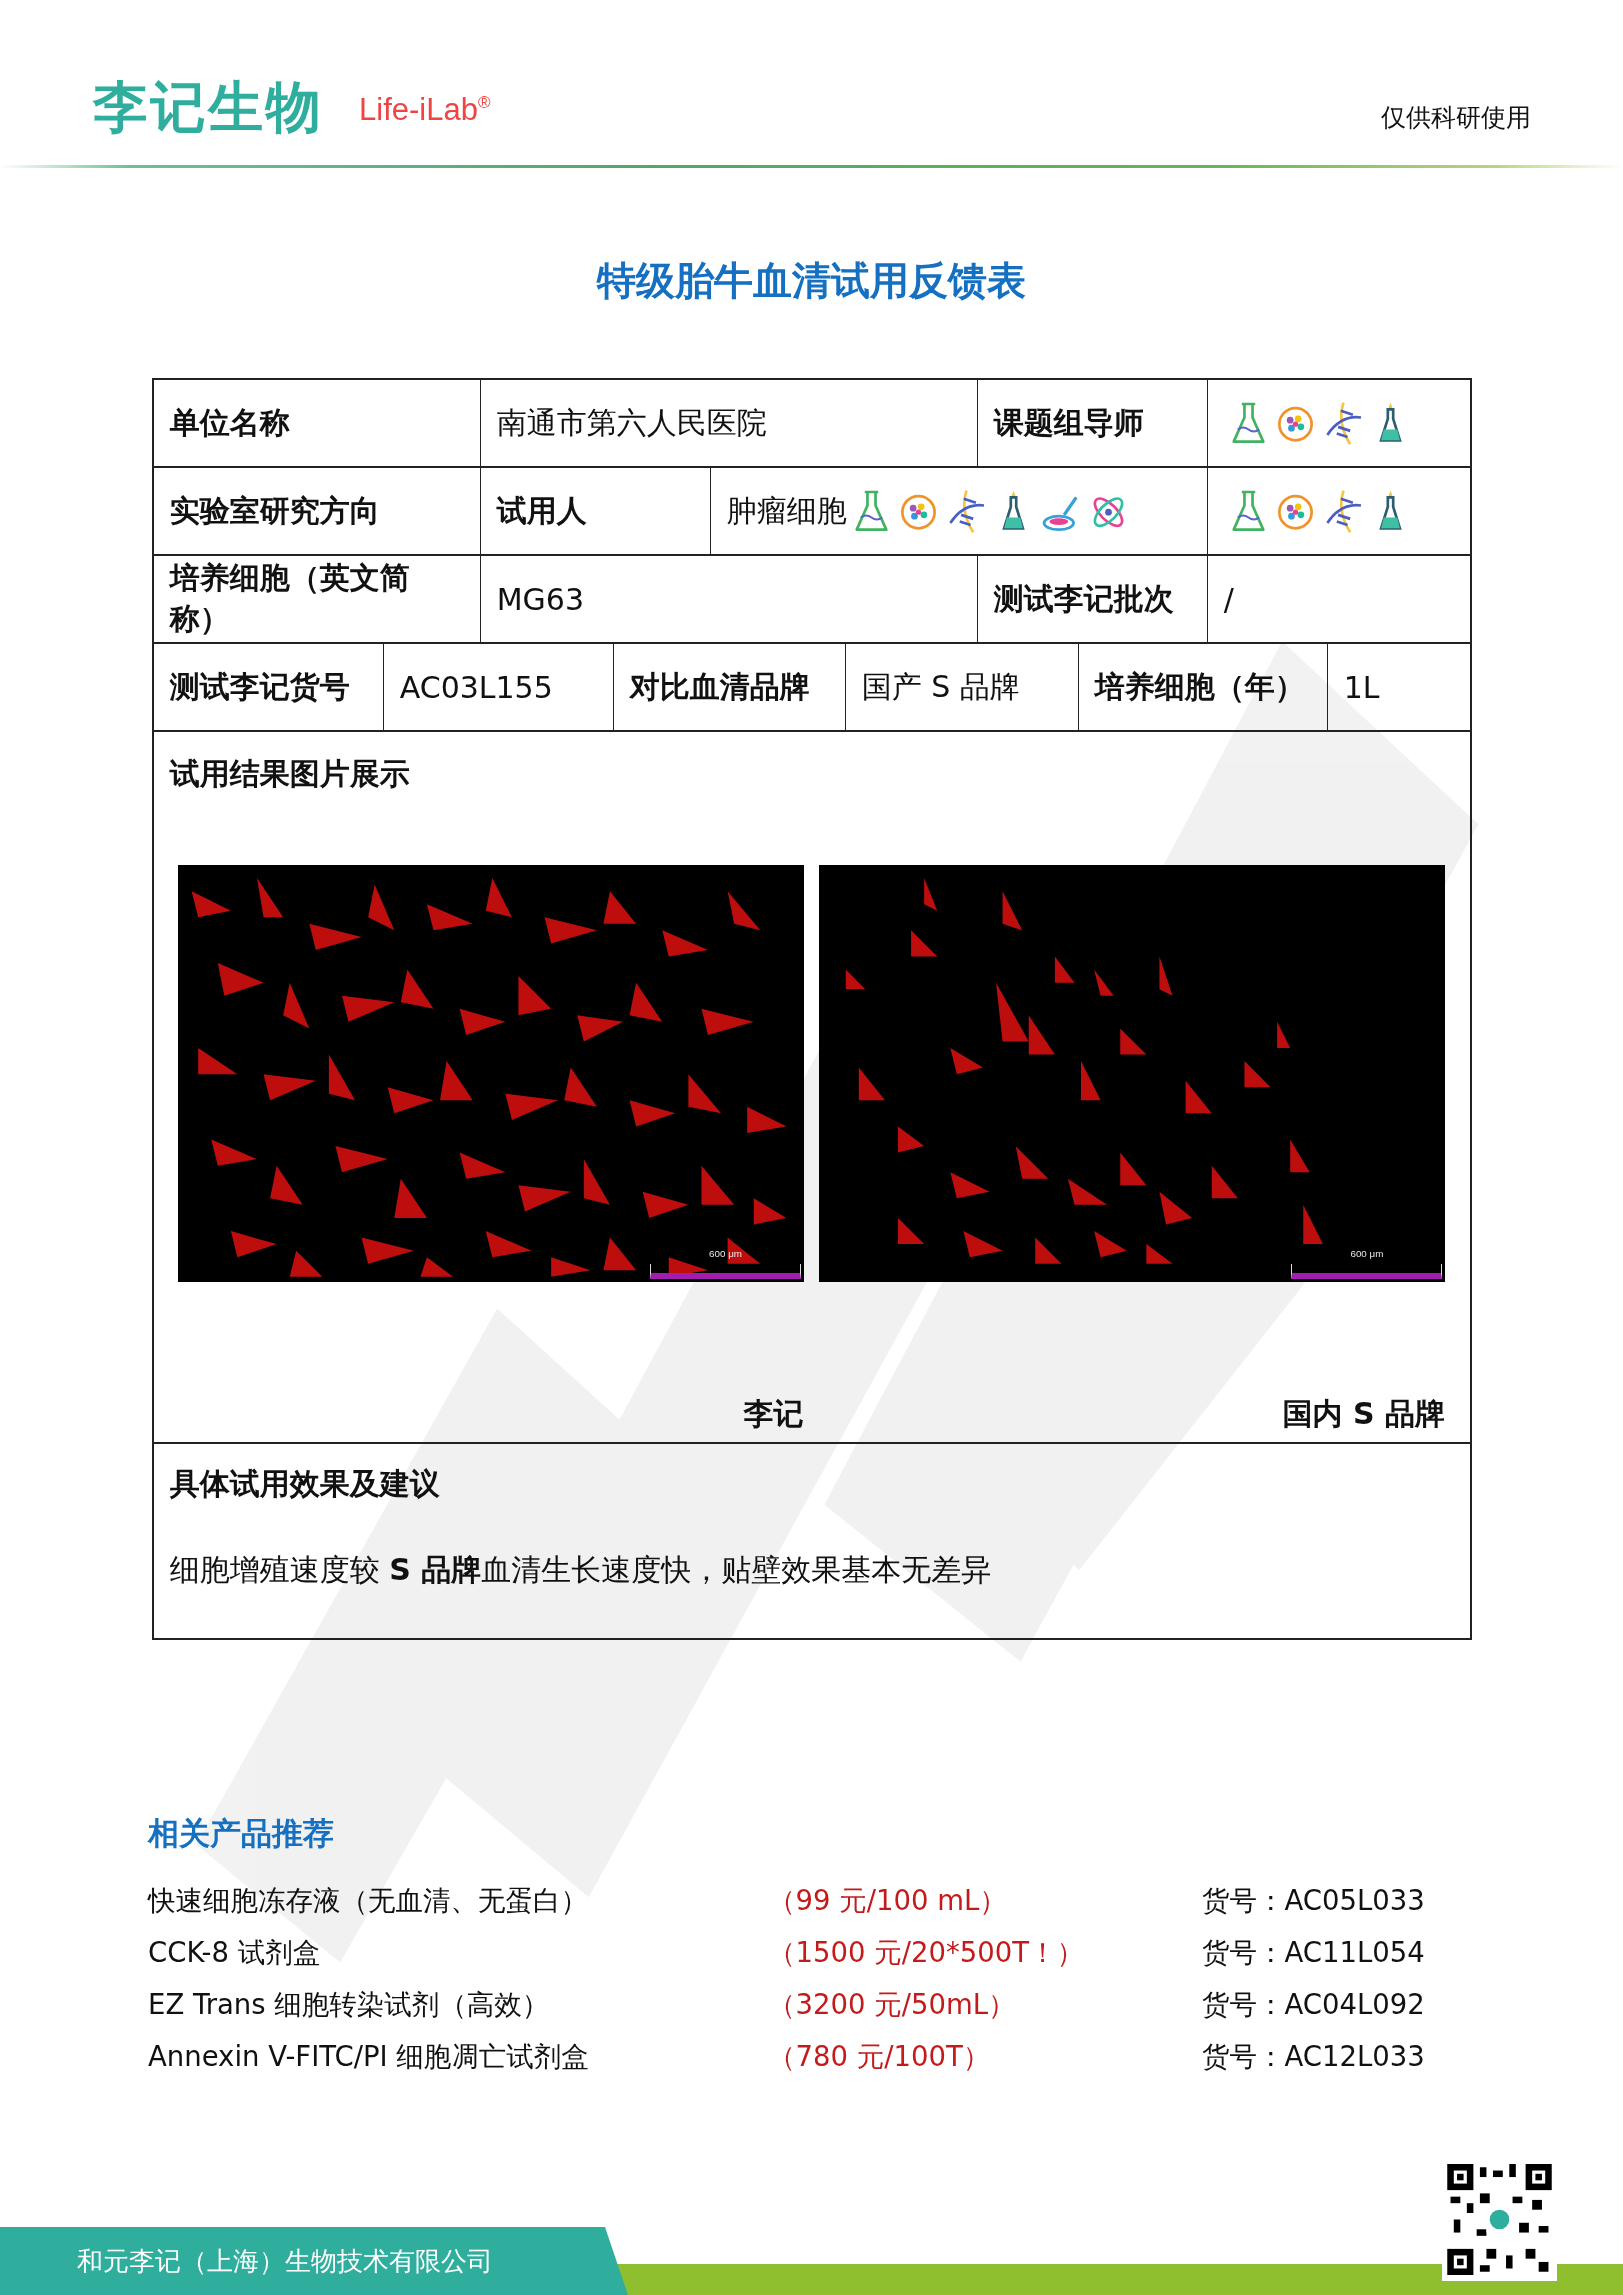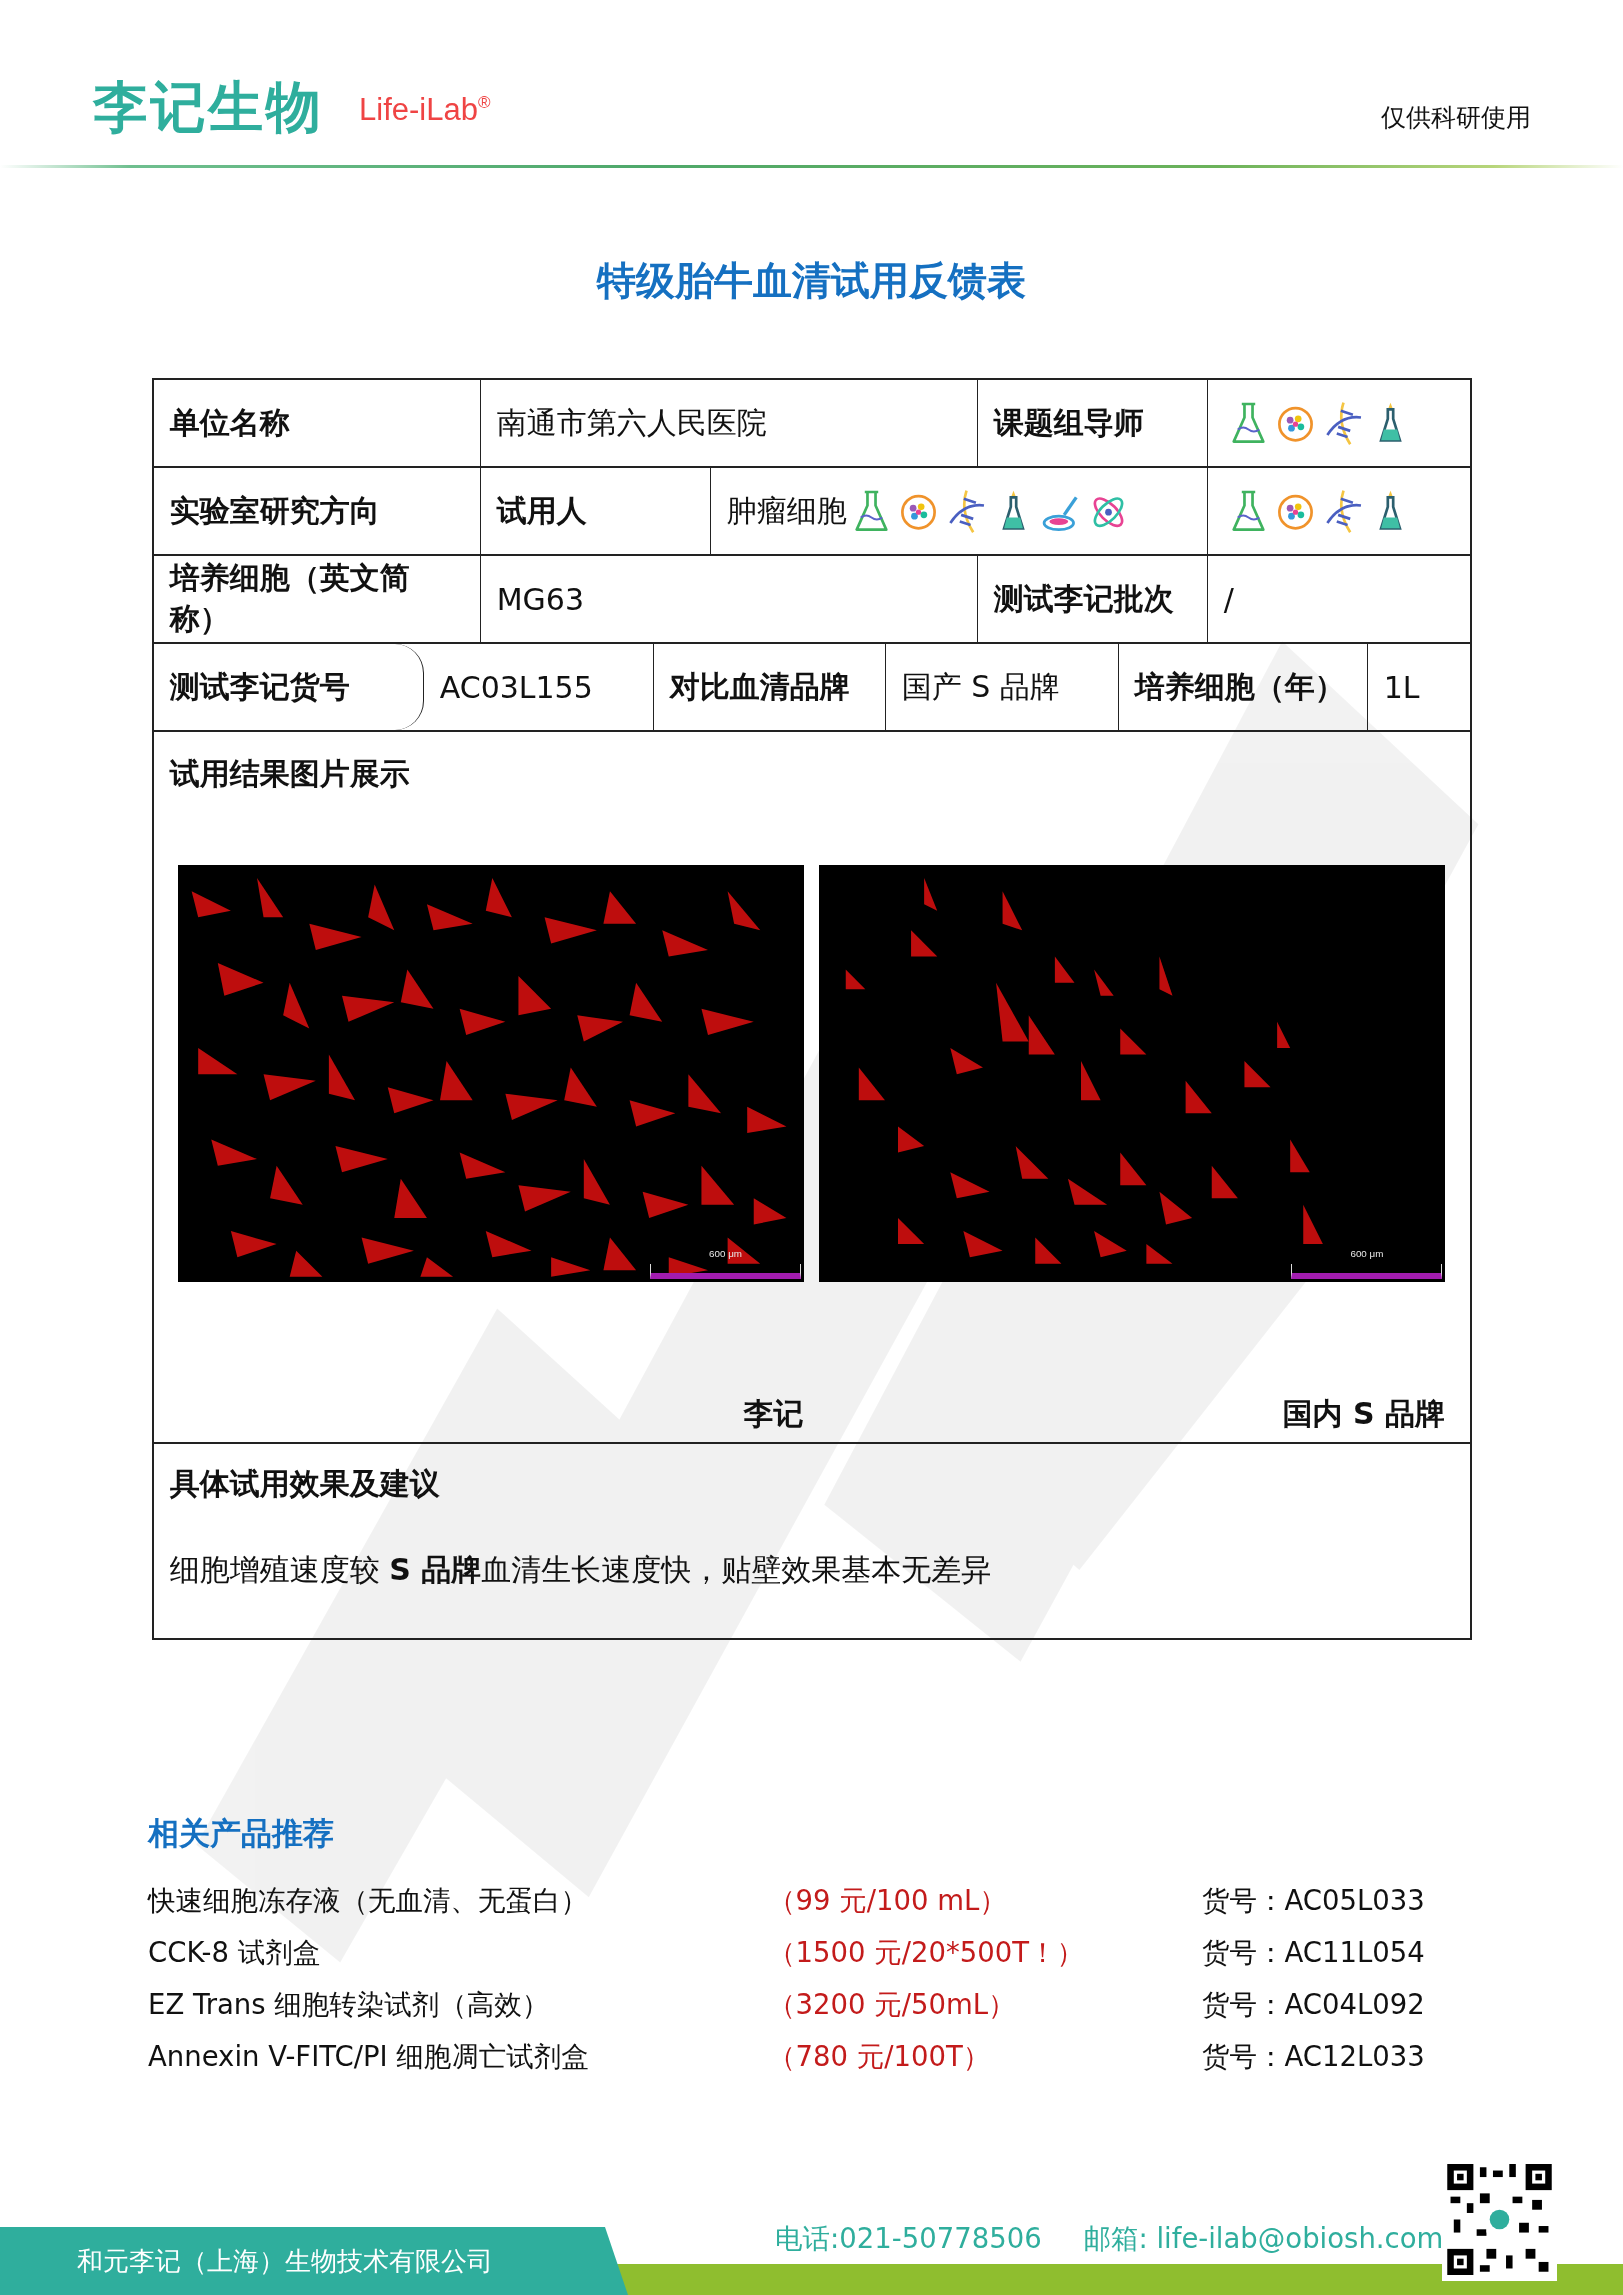--- a/index.html
+++ b/index.html
@@ -24,21 +24,21 @@
     .form { position: absolute; left: 152px; top: 378px; width: 1320px; z-index: 2; border: 2px solid #222; }
     .row { display: flex; border-bottom: 2px solid #222; height: 88px; }
     .row:last-child { border-bottom: none; }
     .cell { display: flex; align-items: center; padding: 0 15.7px; font-size: 30px; border-right: 1.3px solid #222; }
     .cell:last-child { border-right: none; }
     .lbl { font-weight: bold; }
     .c1 { width: 327px; }
     .c2 { width: 497px; }
     .c3 { width: 230px; }
     .c4 { flex: 1; }
-    .r4 .a { width: 270px; border-radius: 29px; } .r4 .b { width: 230px; } .r4 .c { width: 232px; text-align: center; }
+    .r4 .a { width: 230px; } .r4 .b { width: 230px; } .r4 .c { width: 232px; text-align: center; }
     .r4 .d { width: 233px; } .r4 .e { width: 249px; } .r4 .f { flex: 1; }
 
     .icons { display: flex; align-items: center; gap: 6.5px; margin-left: 3.9px; }
     .icons svg { width: 41px; height: 47px; }
 
     .results { border-bottom: 2px solid #222; height: 712px; position: relative; }
     .sec-title { position: absolute; left: 15.7px; font-size: 30px; font-weight: bold; }
     .micro { position: absolute; top: 133px; width: 626px; height: 417px; background: #000; overflow: hidden; }
     .micro svg { width: 100%; height: 100%; display: block; }
     .scale { position: absolute; right: 2.6px; bottom: 2.6px; width: 151px; height: 15.7px; border-left: 1.3px solid #ddd; border-right: 1.3px solid #ddd; border-bottom: 6px solid #a21caf; }
@@ -333,24 +333,20 @@
     <span class="name">Annexin V-FITC/PI 细胞凋亡试剂盒</span>
     <span class="price">（780 元/100T）</span>
     <span class="code">货号：AC12L033</span>
   </div>
 </section>
 
 <footer class="footer">
   <div class="foot-green"></div>
   <div class="foot-teal"></div>
   <div class="company">和元李记（上海）生物技术有限公司</div>
-  <div class="contact">
-    <span>电话:021-50778506</span>
-    <span>邮箱: life-ilab@obiosh.com</span>
-  </div>
   <div class="qr">
     <svg viewBox="0 0 32 34">
       <rect width="32" height="34" fill="#fff"></rect>
       <g fill="#000">
         <rect x="0" y="0" width="8" height="8"></rect>
           <rect x="24" y="0" width="8" height="8"></rect>
           <rect x="0" y="26" width="8" height="8"></rect>
         <rect x="10" y="1" width="2" height="3"></rect>
           <rect x="14" y="2" width="3" height="2"></rect>
           <rect x="19" y="0" width="2" height="4"></rect>

